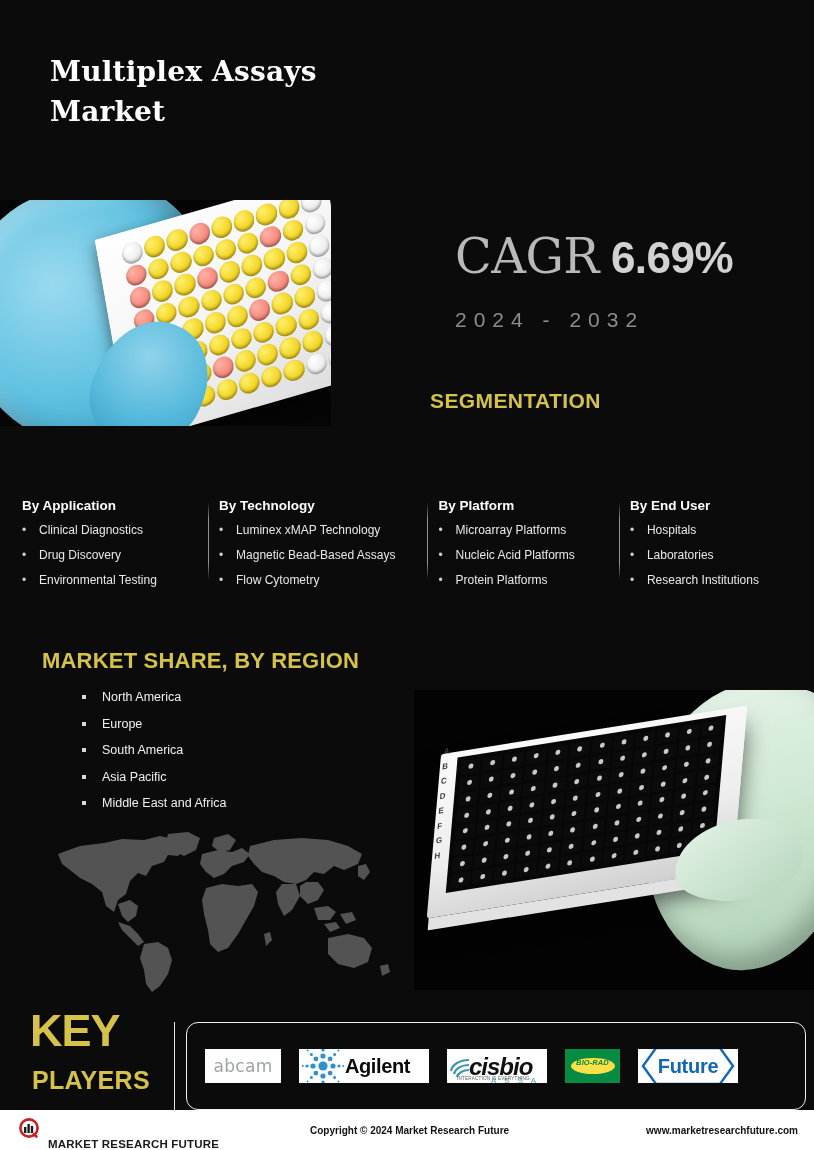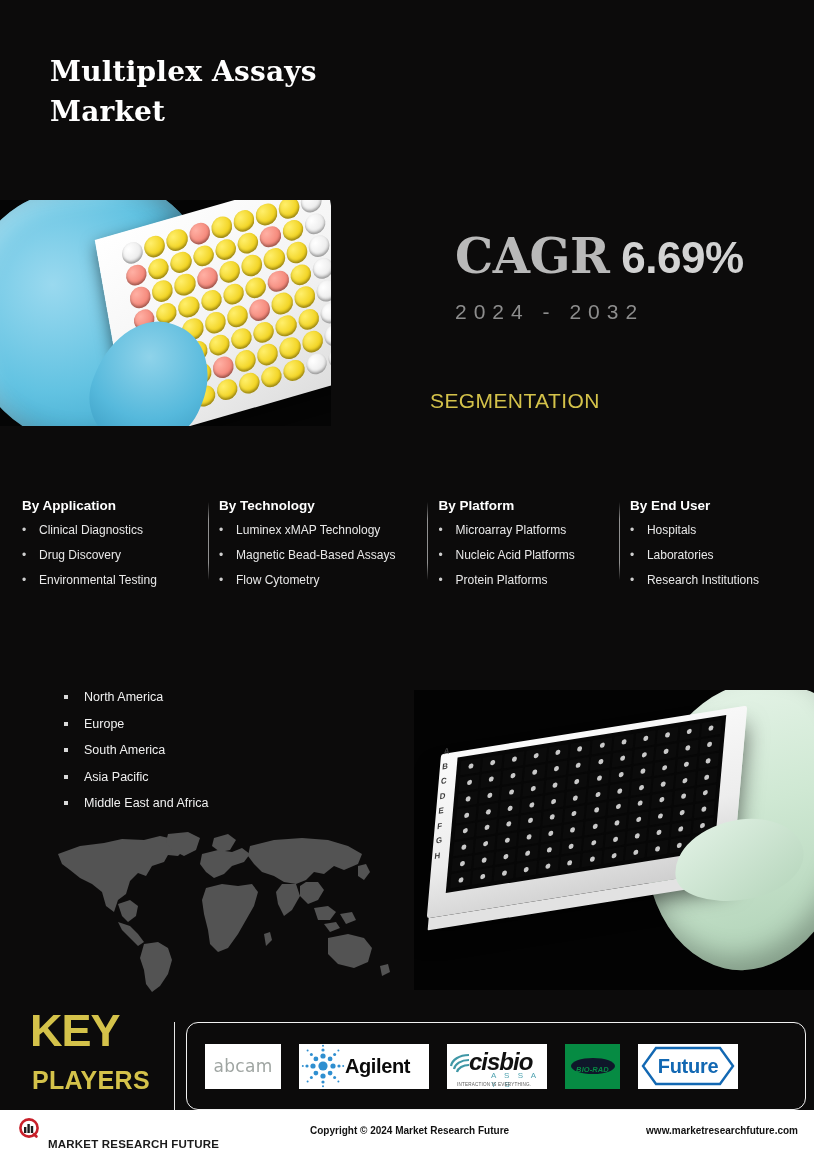--- a/index.html
+++ b/index.html
@@ -49,42 +49,42 @@
   
   .cagr-wrap{position:absolute;left:455px;top:232px;}
   .cagr-line{
     display:flex;align-items:baseline;gap:12px;
     line-height:1;
   }
   .cagr-word{
     font-family:"DejaVu Serif", serif;
     font-size:48px;
     color:#b9b9b9;
-    font-weight:700;
+    font-weight:400;
     letter-spacing:-.5px;
   }
   .cagr-val{
     font-size:44px;
     font-weight:700;
     color:#d2d2d2;
     letter-spacing:-.5px;
   }
   .cagr-years{
-    margin-top:20px;
+    margin-top:28px;
     font-size:21px;
     color:#8d8d8d;
     letter-spacing:7px;
     font-weight:400;
   }
 
   .segmentation-title{
     position:absolute;
     left:430px; top:389px;
     font-size:21px;
-    font-weight:400;
+    font-weight:700;
     color:#d4c24a;
     letter-spacing:.4px;
   }
 
   
   .photo1{
     position:absolute;
     left:0px; top:200px;
     width:331px; height:226px;
     background:#050505;
@@ -211,21 +211,21 @@
   }
   .seg-li .dot{
     color:#cfcfcf;font-size:12px;width:17px;flex:none;
   }
 
   
   .ms-title{
     position:absolute;left:42px;top:648px;
     font-size:22px;font-weight:700;color:#d4c24a;letter-spacing:.2px;
   }
-  .ms-list{position:absolute;left:64px;top:690px;text-align:right;}
+  .ms-list{position:absolute;left:82px;top:690px;text-align:right;}
   .ms-li{
     display:flex;align-items:center;
     color:#f0f0f0;font-size:12.5px;margin-bottom:12.5px;
   }
   .ms-li .sq{
     width:4px;height:4px;background:#d9d9d9;margin-right:16px;flex:none;
   }
 
   
   .worldmap{
@@ -251,21 +251,21 @@
     width:620px;height:88px;
     border:1.5px solid #f2f2f2;
     border-radius:12px;
     box-sizing:border-box;
     display:flex;align-items:center;
     padding:0 18px;
     gap:18px;
   }
   .logo-tile{
     background:#ffffff;
-    height:45px;
+    height:34px;
     display:flex;align-items:center;justify-content:center;
     overflow:hidden;position:relative;flex:none;
   }
   .lt-abcam{width:76px;}
   .lt-agilent{width:130px;}
   .lt-cisbio{width:100px;}
   .lt-biorad{width:55px;background:#068b43;}
   .lt-roche{width:100px;}
 
   .abcam-txt{
@@ -280,22 +280,22 @@
     color:#111;font-size:24px;font-weight:700;font-style:italic;
     position:absolute;left:22px;top:4px;white-space:nowrap;letter-spacing:-1px;
   }
   .cisbio-assays{
     position:absolute;left:44px;top:27px;color:#4fa3b0;font-size:8px;letter-spacing:3px;
   }
   .cisbio-tag{
     position:absolute;left:10px;bottom:2px;color:#5b5b5b;font-size:4.6px;letter-spacing:.2px;white-space:nowrap;
   }
   .biorad-oval{
-    background:#0f172a;border-radius:50%;
-    width:44px;height:16px;display:flex;align-items:flex-end;justify-content:center;
+    background:#fde047;border-radius:50%;
+    width:44px;height:16px;display:flex;align-items:flex-start;justify-content:center;
   }
   .biorad-txt{color:#068b43;font-size:7.5px;font-weight:700;font-style:italic;letter-spacing:.1px;}
   .roche-txt{
     position:absolute;color:#1268b3;font-size:20px;font-weight:700;letter-spacing:-.3px;
   }
 
   
   .footer{
     position:absolute;left:0;bottom:0;width:814px;height:40px;
     background:#ffffff;
@@ -475,20 +475,21 @@
         <span class="dot">•</span>
         <span>Laboratories</span>
       </div>
       <div class="seg-li">
         <span class="dot">•</span>
         <span>Research Institutions</span>
       </div>
     </div>
   </div>
 
+  <div class="ms-title">MARKET SHARE, BY REGION</div>
   <div class="ms-list">
     <div class="ms-li">
       <span class="sq"></span>
       <span>North America</span>
     </div>
     <div class="ms-li">
       <span class="sq"></span>
       <span>Europe</span>
     </div>
     <div class="ms-li">

